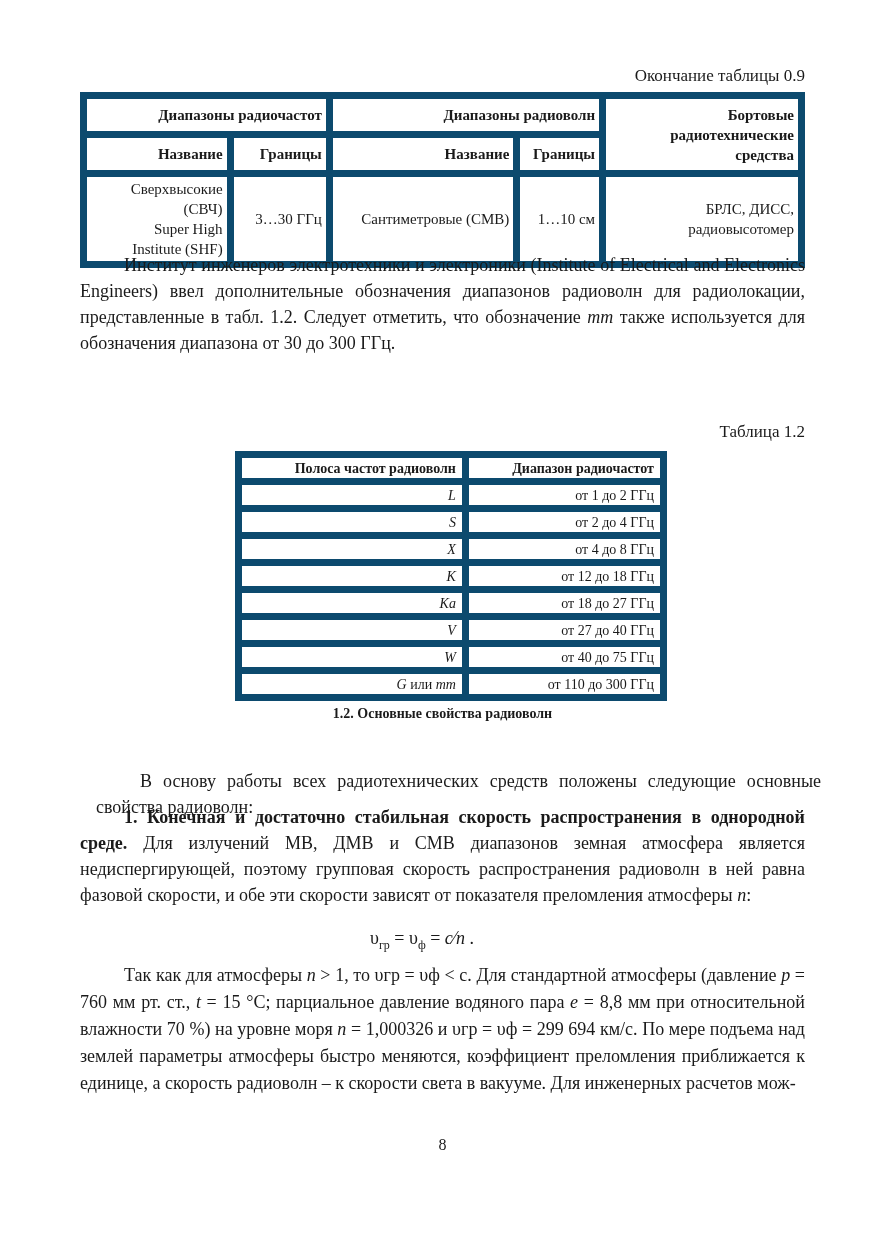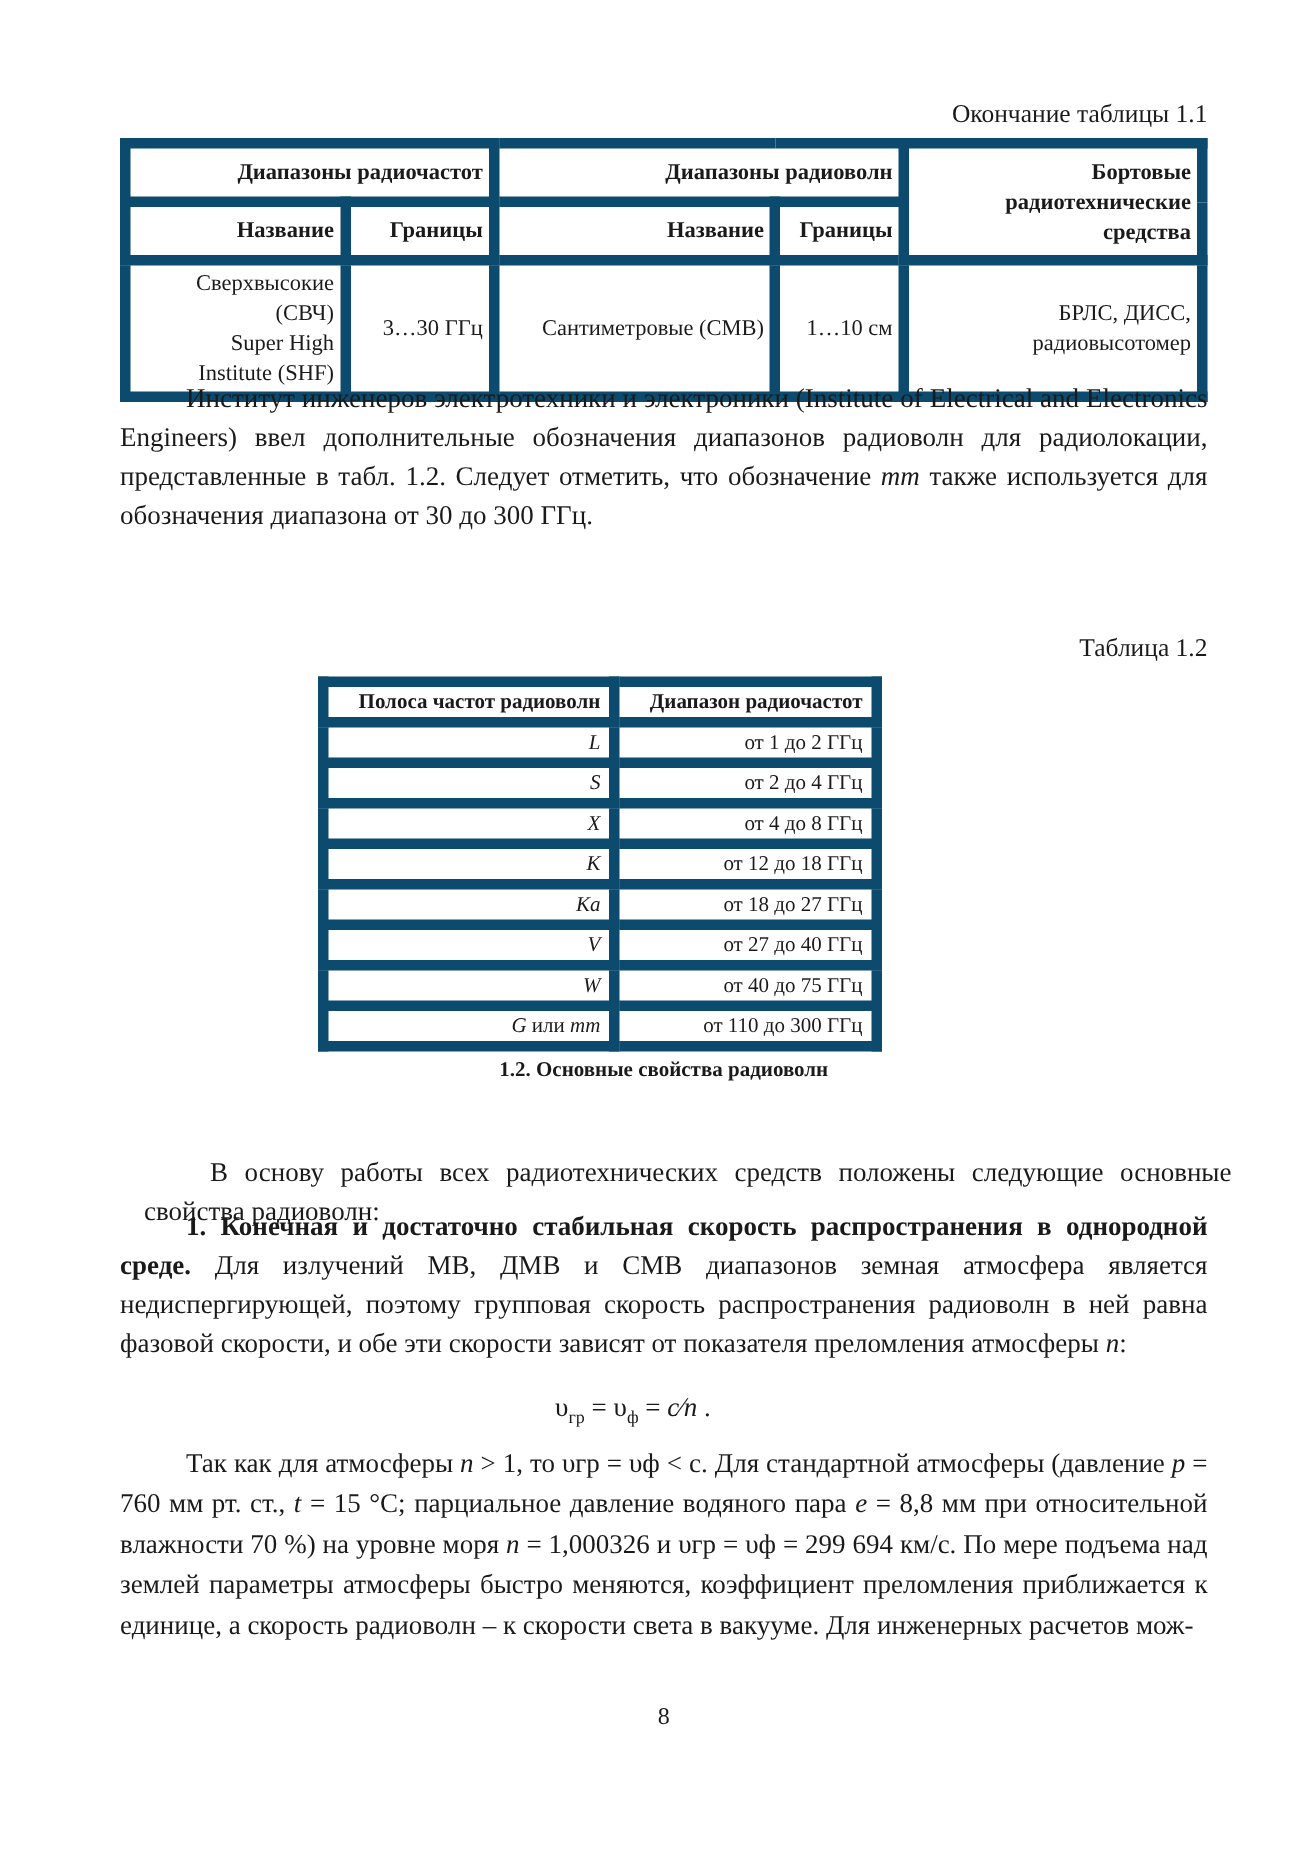--- a/index.html
+++ b/index.html
@@ -15,38 +15,38 @@
 
   
   #t11 { position: absolute; left: 0; top: 92px; width: 725px; font-size: 15px; line-height: 20px; }
   #t11 th { font-weight: bold; height: 32px; padding: 0 4px; }
   #t11 td { padding: 2px 4px; height: 80px; }
 
   .para { position: absolute; left: 0; width: 725px; font-size: 18px; line-height: 26px; text-align: justify; }
   .indent { text-indent: 44px; }
 
   
-  #t12 { position: absolute; left: 132px; top: 451px; width: 376px; font-size: 14px; line-height: 19px; }
+  #t12 { position: absolute; left: 155px; top: 451px; width: 432px; font-size: 14px; line-height: 19px; }
   #t12 th { font-weight: bold; padding: 0 6px; height: 20px; }
   #t12 td { padding: 0 6px; height: 20px; }
   #t12 td.it { font-style: italic; }
 
   .heading { position: absolute; left: 0; width: 725px; top: 706px; text-align: center; font-weight: bold; font-size: 14px; font-family: Liberation Serif, serif; }
   .formula { position: absolute; left: 290px; top: 928px; font-size: 18px; font-style: normal; }
   .formula sub { font-size: 12px; }
   .pagenum { position: absolute; left: 0; width: 725px; top: 1136px; text-align: center; font-size: 16px; }
   b { font-weight: bold; }
   i { font-style: italic; }
 </style>
 </head>
 <body>
 
 <div class="page">
 
-  <div class="caption-right" style="top:66px">Окончание таблицы 1.1</div>
+  <div class="caption-right" style="top:66px">Окончание таблицы 0.9</div>
 
   <table id="t11">
     <colgroup>
       <col style="width:148px">
         <col style="width:100px">
         <col style="width:190px">
         <col style="width:86px">
         <col style="width:201px">
     </colgroup>
     <tbody>

